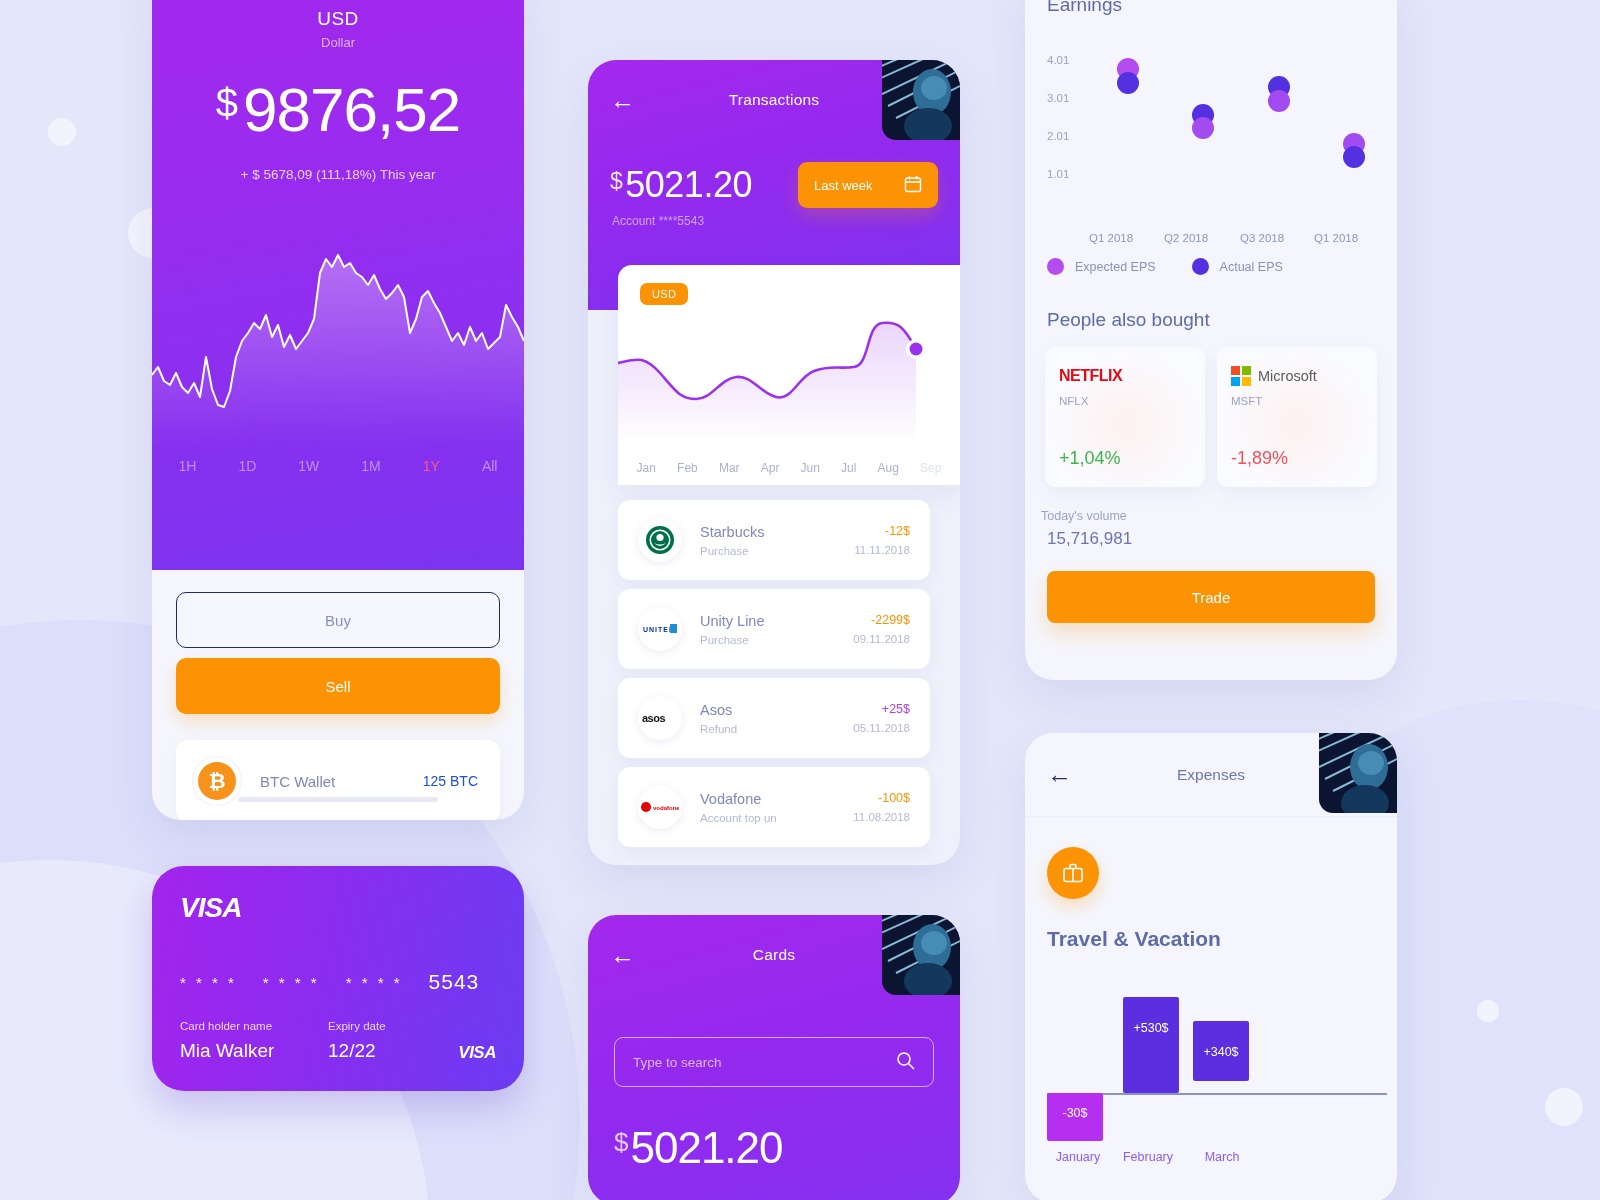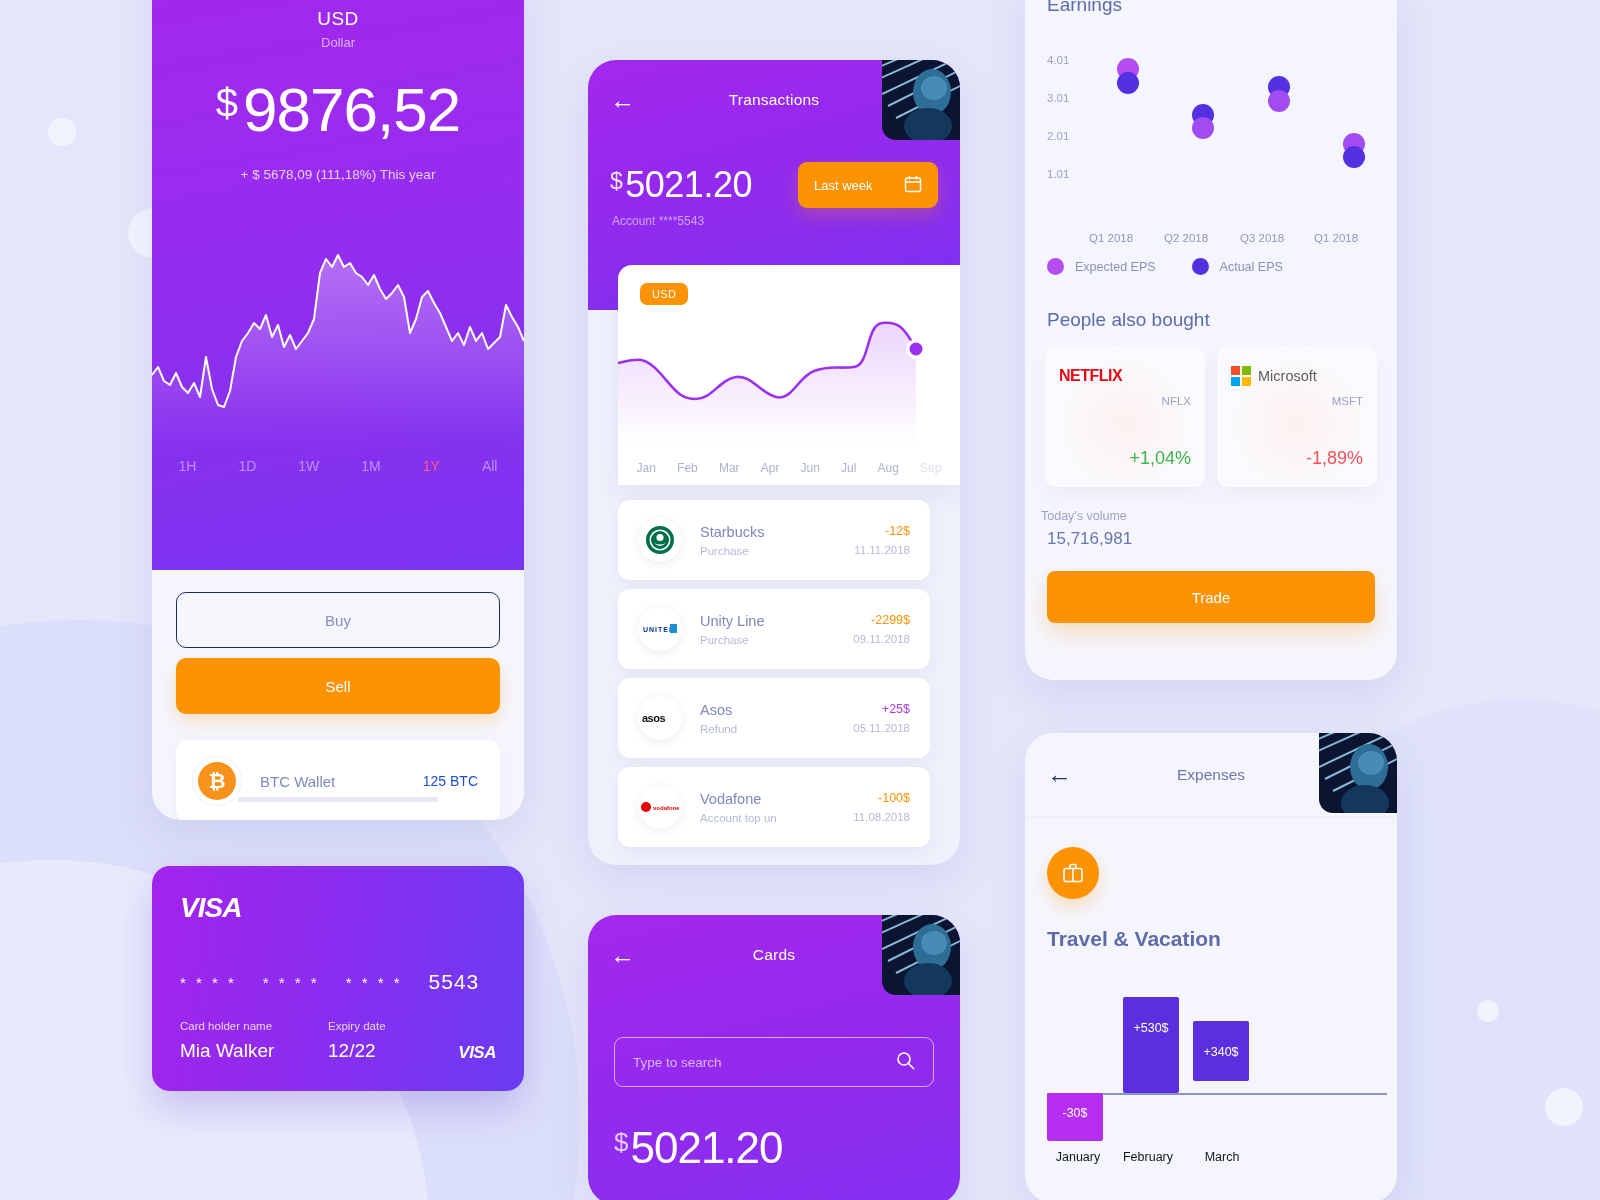--- a/index.html
+++ b/index.html
@@ -77,21 +77,21 @@
   .wallet-row-name { margin-left: 24px; font-size: 15px; color: #7e88bd; }
   .wallet-row-val { margin-left: auto; font-size: 14px; color: #1d4ed8; }
   .home-bar {
     position: absolute; left: 50%; transform: translateX(-50%);
     bottom: 18px; width: 200px; height: 5px; border-radius: 3px; background: #e6e8f4;
   }
 
   
   #panel-card {
     left: 152px; top: 866px; width: 372px; height: 225px;
-    border-radius: 18px;
+    border-radius: 32px;
     background: linear-gradient(100deg,#a324ec 0%,#8b2cef 45%,#6a3cf2 100%);
     color: #fff; padding: 26px 28px; box-shadow: 0 18px 36px rgba(90,50,200,.22);
   }
   .visa-logo { font-size: 28px; font-style: italic; font-weight: bold; letter-spacing: -1px; }
   .card-digits {
     margin-top: 46px; display: flex; align-items: center; gap: 26px;
     font-size: 15px; letter-spacing: 3px;
   }
   .card-digits .last { font-size: 21px; letter-spacing: 1px; font-weight: 300; }
   .card-lbl-row { margin-top: 26px; display: flex; gap: 36px; font-size: 11.5px; opacity: .8; }
@@ -186,21 +186,21 @@
   #panel-earn { left: 1025px; top: -28px; width: 372px; height: 708px; }
   .earn-title { font-size: 19px; color: #5d6ba8; padding: 22px 0 0 22px; }
   .scatter { position: relative; height: 230px; margin-top: 6px; }
   .y-lbl { position: absolute; left: 22px; font-size: 11.5px; color: #9aa3c6; }
   .pt { position: absolute; width: 22px; height: 22px; border-radius: 50%; filter: blur(.2px); }
   .x-lbl { position: absolute; bottom: 8px; font-size: 11.5px; color: #8d96bd; }
   .legend { display: flex; gap: 36px; padding: 6px 0 0 22px; align-items: center; }
   .legend-item { display: flex; align-items: center; gap: 11px; font-size: 12.5px; color: #8891bb; }
   .legend-dot { width: 17px; height: 17px; border-radius: 50%; }
   .pab-title { font-size: 19px; color: #5d6ba8; padding: 34px 0 0 22px; }
-  .stock-row { display: flex; gap: 12px; padding: 16px 20px 0; text-align: right; }
+  .stock-row { display: flex; gap: 12px; padding: 16px 20px 0; }
   .stock-card {
     flex: 1; height: 140px; border-radius: 11px; padding: 18px 14px;
     background: radial-gradient(circle at 50% 55%, #fdf1f1 0%, #fafbff 70%);
     box-shadow: 0 8px 20px rgba(70,60,150,.06);
     display: flex; flex-direction: column;
   }
   .stock-logo { height: 22px; display: flex; align-items: center; }
   .stock-ticker { font-size: 11.5px; color: #9aa3c6; margin-top: 8px; }
   .stock-pct { margin-top: auto; font-size: 18px; }
   .nflx { color: #e50914; font-weight: bold; font-size: 16px; letter-spacing: -.5px; }
@@ -227,21 +227,21 @@
   }
   .exp-cat { font-size: 21px; color: #5d6ba8; padding: 28px 0 0 22px; font-weight: bold; }
   .bars { position: relative; height: 180px; margin: 24px 22px 0; }
   .axis { position: absolute; left: 0; right: -12px; top: 118px; height: 2px; background: #8a93c7; }
   .bar { position: absolute; border-radius: 2px; display: flex; justify-content: center; }
   .bar span { color: #fff; font-size: 12.5px; }
   .bar.up span { margin-top: 42%; }
   .bar.down span { margin-top: 13px; }
   .xmonths {
     position: absolute; left: 0; right: 0; top: 175px;
-    display: flex; font-size: 12.5px; color: #0f172a;
+    display: flex; font-size: 12.5px; color: #8b5cf6;
   }
   .xmonths span { width: 74px; text-align: center; }
 </style>
 </head>
 <body>
 
 <div class="bg">
   <div class="bg-circle bc-big1"></div>
   <div class="bg-circle bc-big2"></div>
   <div class="bg-circle bc-big3"></div>

